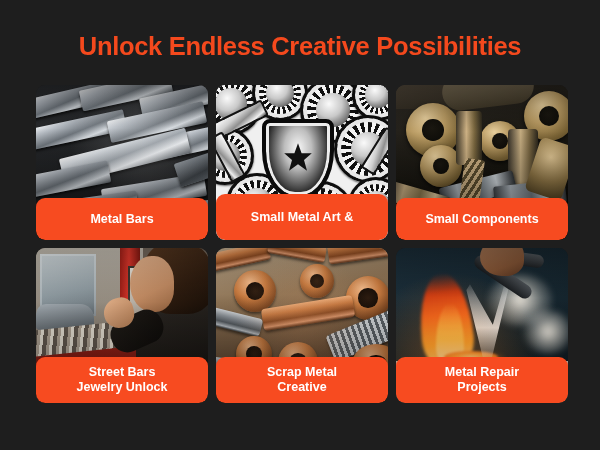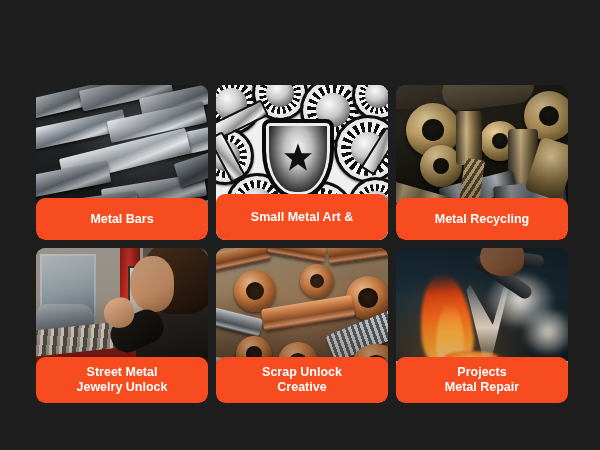--- a/index.html
+++ b/index.html
@@ -434,20 +434,21 @@
     position:absolute; inset:0;
     background: radial-gradient(ellipse at 32% 72%, rgba(255,140,40,.30) 0%, rgba(0,0,0,0) 55%),
                 linear-gradient(to bottom, rgba(0,0,0,.35) 0%, rgba(0,0,0,0) 32%, rgba(0,0,0,.35) 100%);
   }
 </style>
 </head>
 <body>
 
 <div class="page">
 
+  <div class="title">Unlock Endless Creative Possibilities</div>
 
   <div class="grid">
 
     <div class="card">
       <div class="card-photo">
         <div class="ph-bars">
           <i></i>
             <i></i>
             <i></i>
             <i></i>
@@ -505,21 +506,21 @@
           <i></i>
           <i class="steel"></i>
           <i class="rod"></i>
           <i class="steel"></i>
           <i></i>
           <i></i>
           <div class="shade"></div>
         </div>
       </div>
       <div class="card-label one-line">
-        <span>Metal Recycling</span>
+        <span>Small Components</span>
       </div>
     </div>
 
     <div class="card">
       <div class="card-photo">
         <div class="ph-street">
           <div class="bgwall"></div>
           <div class="window"></div>
           <div class="car"></div>
           <div class="redpost"></div>
@@ -532,21 +533,21 @@
             <div class="hair"></div>
             <div class="face"></div>
             <div class="arm"></div>
             <div class="hand"></div>
           </div>
           <div class="shade"></div>
         </div>
       </div>
       <div class="card-label two-line">
         <div>
-          <span>Street Metal</span>
+          <span>Street Bars</span>
           <span>Jewelry Unlock</span>
         </div>
       </div>
     </div>
 
     <div class="card">
       <div class="card-photo">
         <div class="ph-scrap">
           <i class="pipe"></i>
           <i class="pipe"></i>
@@ -560,21 +561,21 @@
           <i class="tube"></i>
           <i class="tube"></i>
           <i class="grey"></i>
           <i class="pipe"></i>
           <i class="tube"></i>
           <div class="shade"></div>
         </div>
       </div>
       <div class="card-label two-line">
         <div>
-          <span>Scrap Unlock</span>
+          <span>Scrap Metal</span>
           <span>Creative</span>
         </div>
       </div>
     </div>
 
     <div class="card">
       <div class="card-photo">
         <div class="ph-torch">
           <div class="bench"></div>
           <div class="blur1"></div>
@@ -585,20 +586,20 @@
           <div class="molten"></div>
           <div class="spark"></div>
           <div class="nozzle"></div>
           <div class="nozzle2"></div>
           <div class="thumb"></div>
           <div class="shade"></div>
         </div>
       </div>
       <div class="card-label two-line">
         <div>
+          <span>Metal Repair</span>
           <span>Projects</span>
-          <span>Metal Repair</span>
         </div>
       </div>
     </div>
 
   </div>
 </div>
 
 </body></html>

